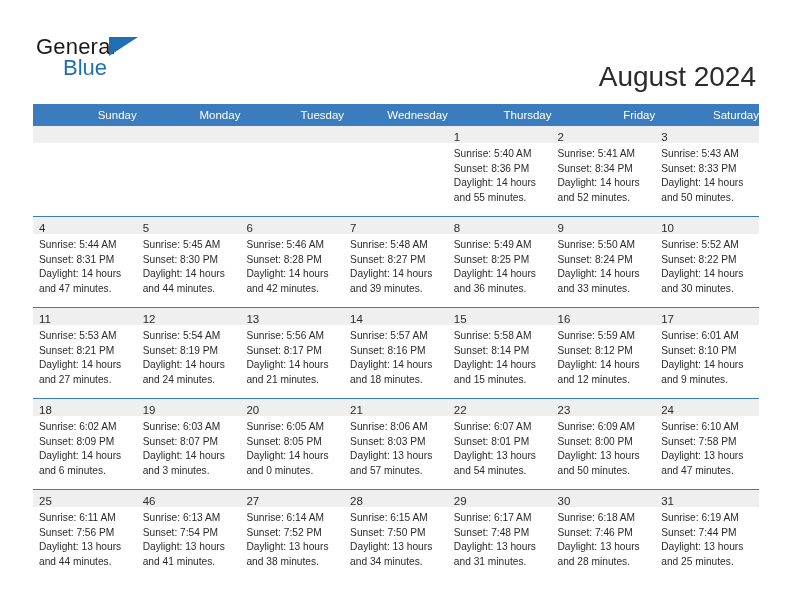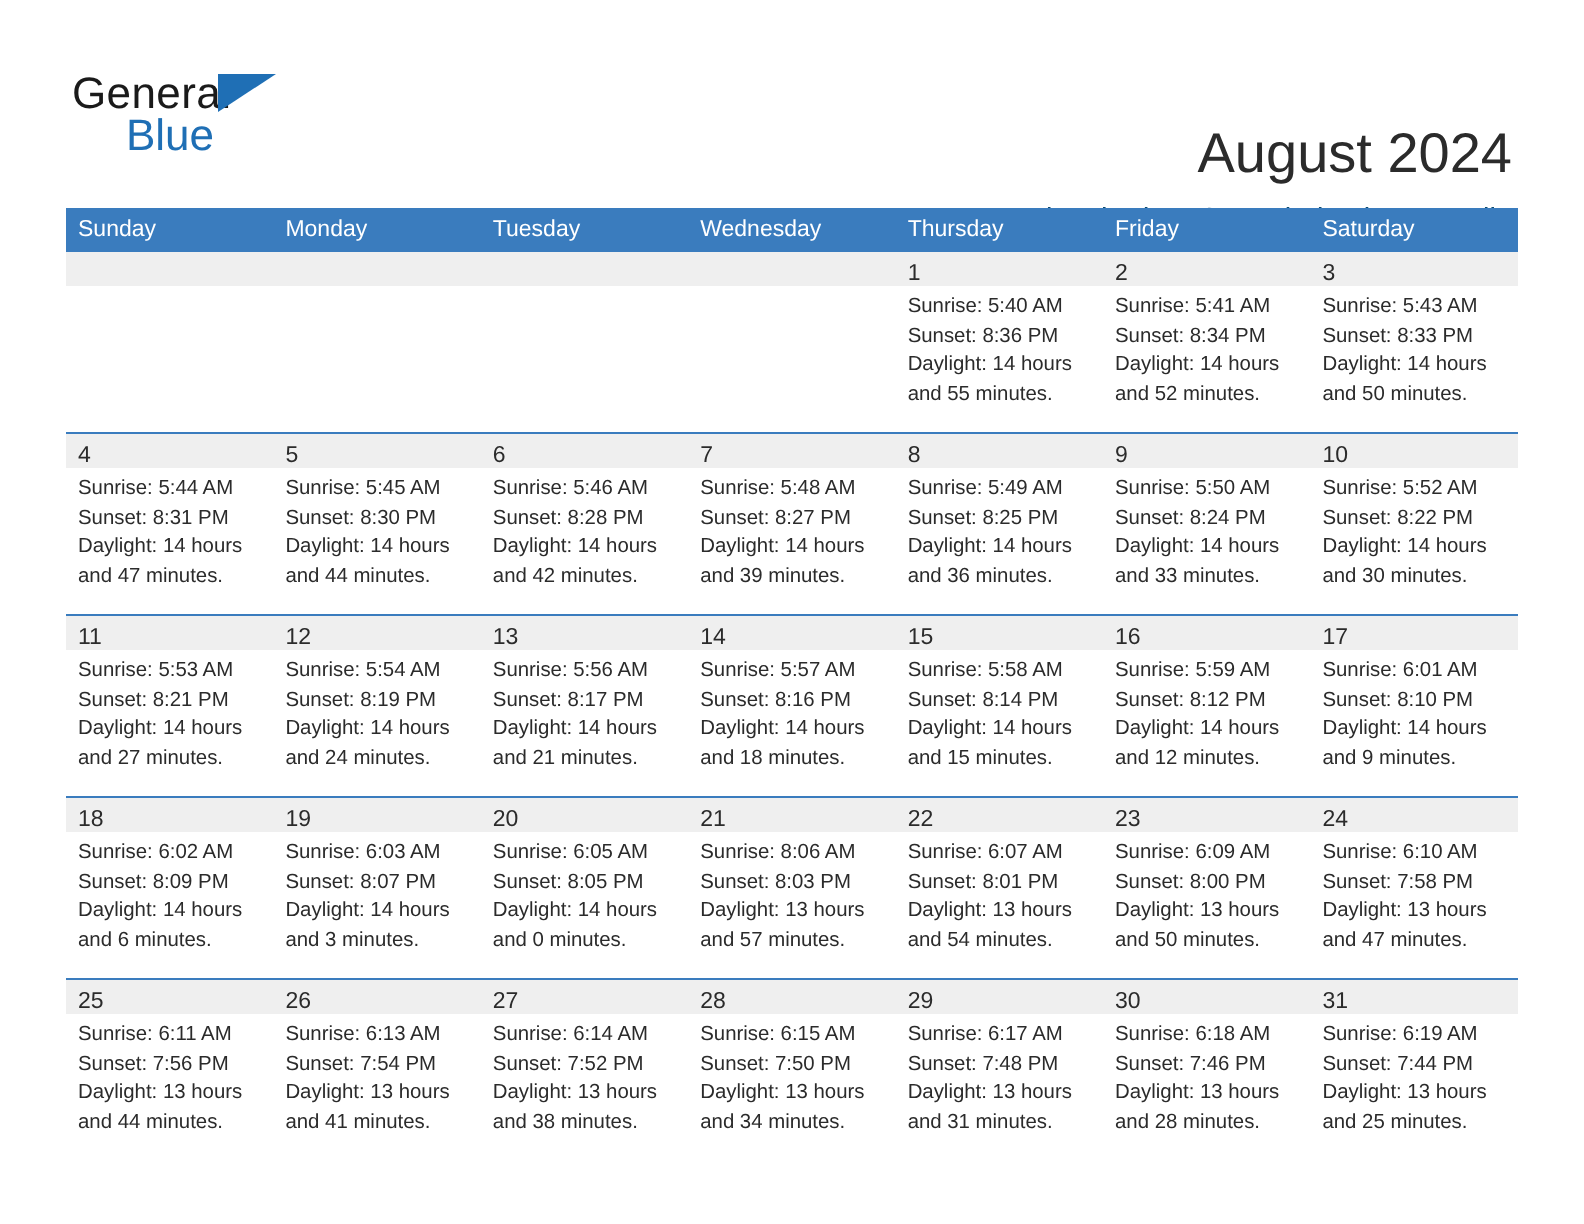--- a/index.html
+++ b/index.html
@@ -94,21 +94,21 @@
     top: 104px;
     width: 726px;
     border-collapse: collapse;
     table-layout: fixed;
   }
   .calendar th {
     background: #3a7cbe;
     color: #ffffff;
     font-size: 11.5px;
     font-weight: normal;
-    text-align: left;
+    text-align: right;
     padding: 5px 0 5px 6px;
     height: 12px;
     border: none;
   }
   .calendar td {
     vertical-align: top;
     padding: 0;
     border: none;
     border-top: 1px solid #3a7cbe;
     height: 90px;
@@ -481,21 +481,21 @@
               <div class="cell-body">
                 <div class="cell-line">Sunrise: 6:11 AM</div>
                 <div class="cell-line">Sunset: 7:56 PM</div>
                 <div class="cell-line">Daylight: 13 hours</div>
                 <div class="cell-line">and 44 minutes.</div>
               </div>
             </div>
           </td>
           <td>
             <div class="cell-inner">
-              <div class="daynum-band"><span class="daynum">26</span></div>
+              <div class="daynum-band"><span class="daynum">46</span></div>
               <div class="cell-body">
                 <div class="cell-line">Sunrise: 6:13 AM</div>
                 <div class="cell-line">Sunset: 7:54 PM</div>
                 <div class="cell-line">Daylight: 13 hours</div>
                 <div class="cell-line">and 41 minutes.</div>
               </div>
             </div>
           </td>
           <td>
             <div class="cell-inner">

